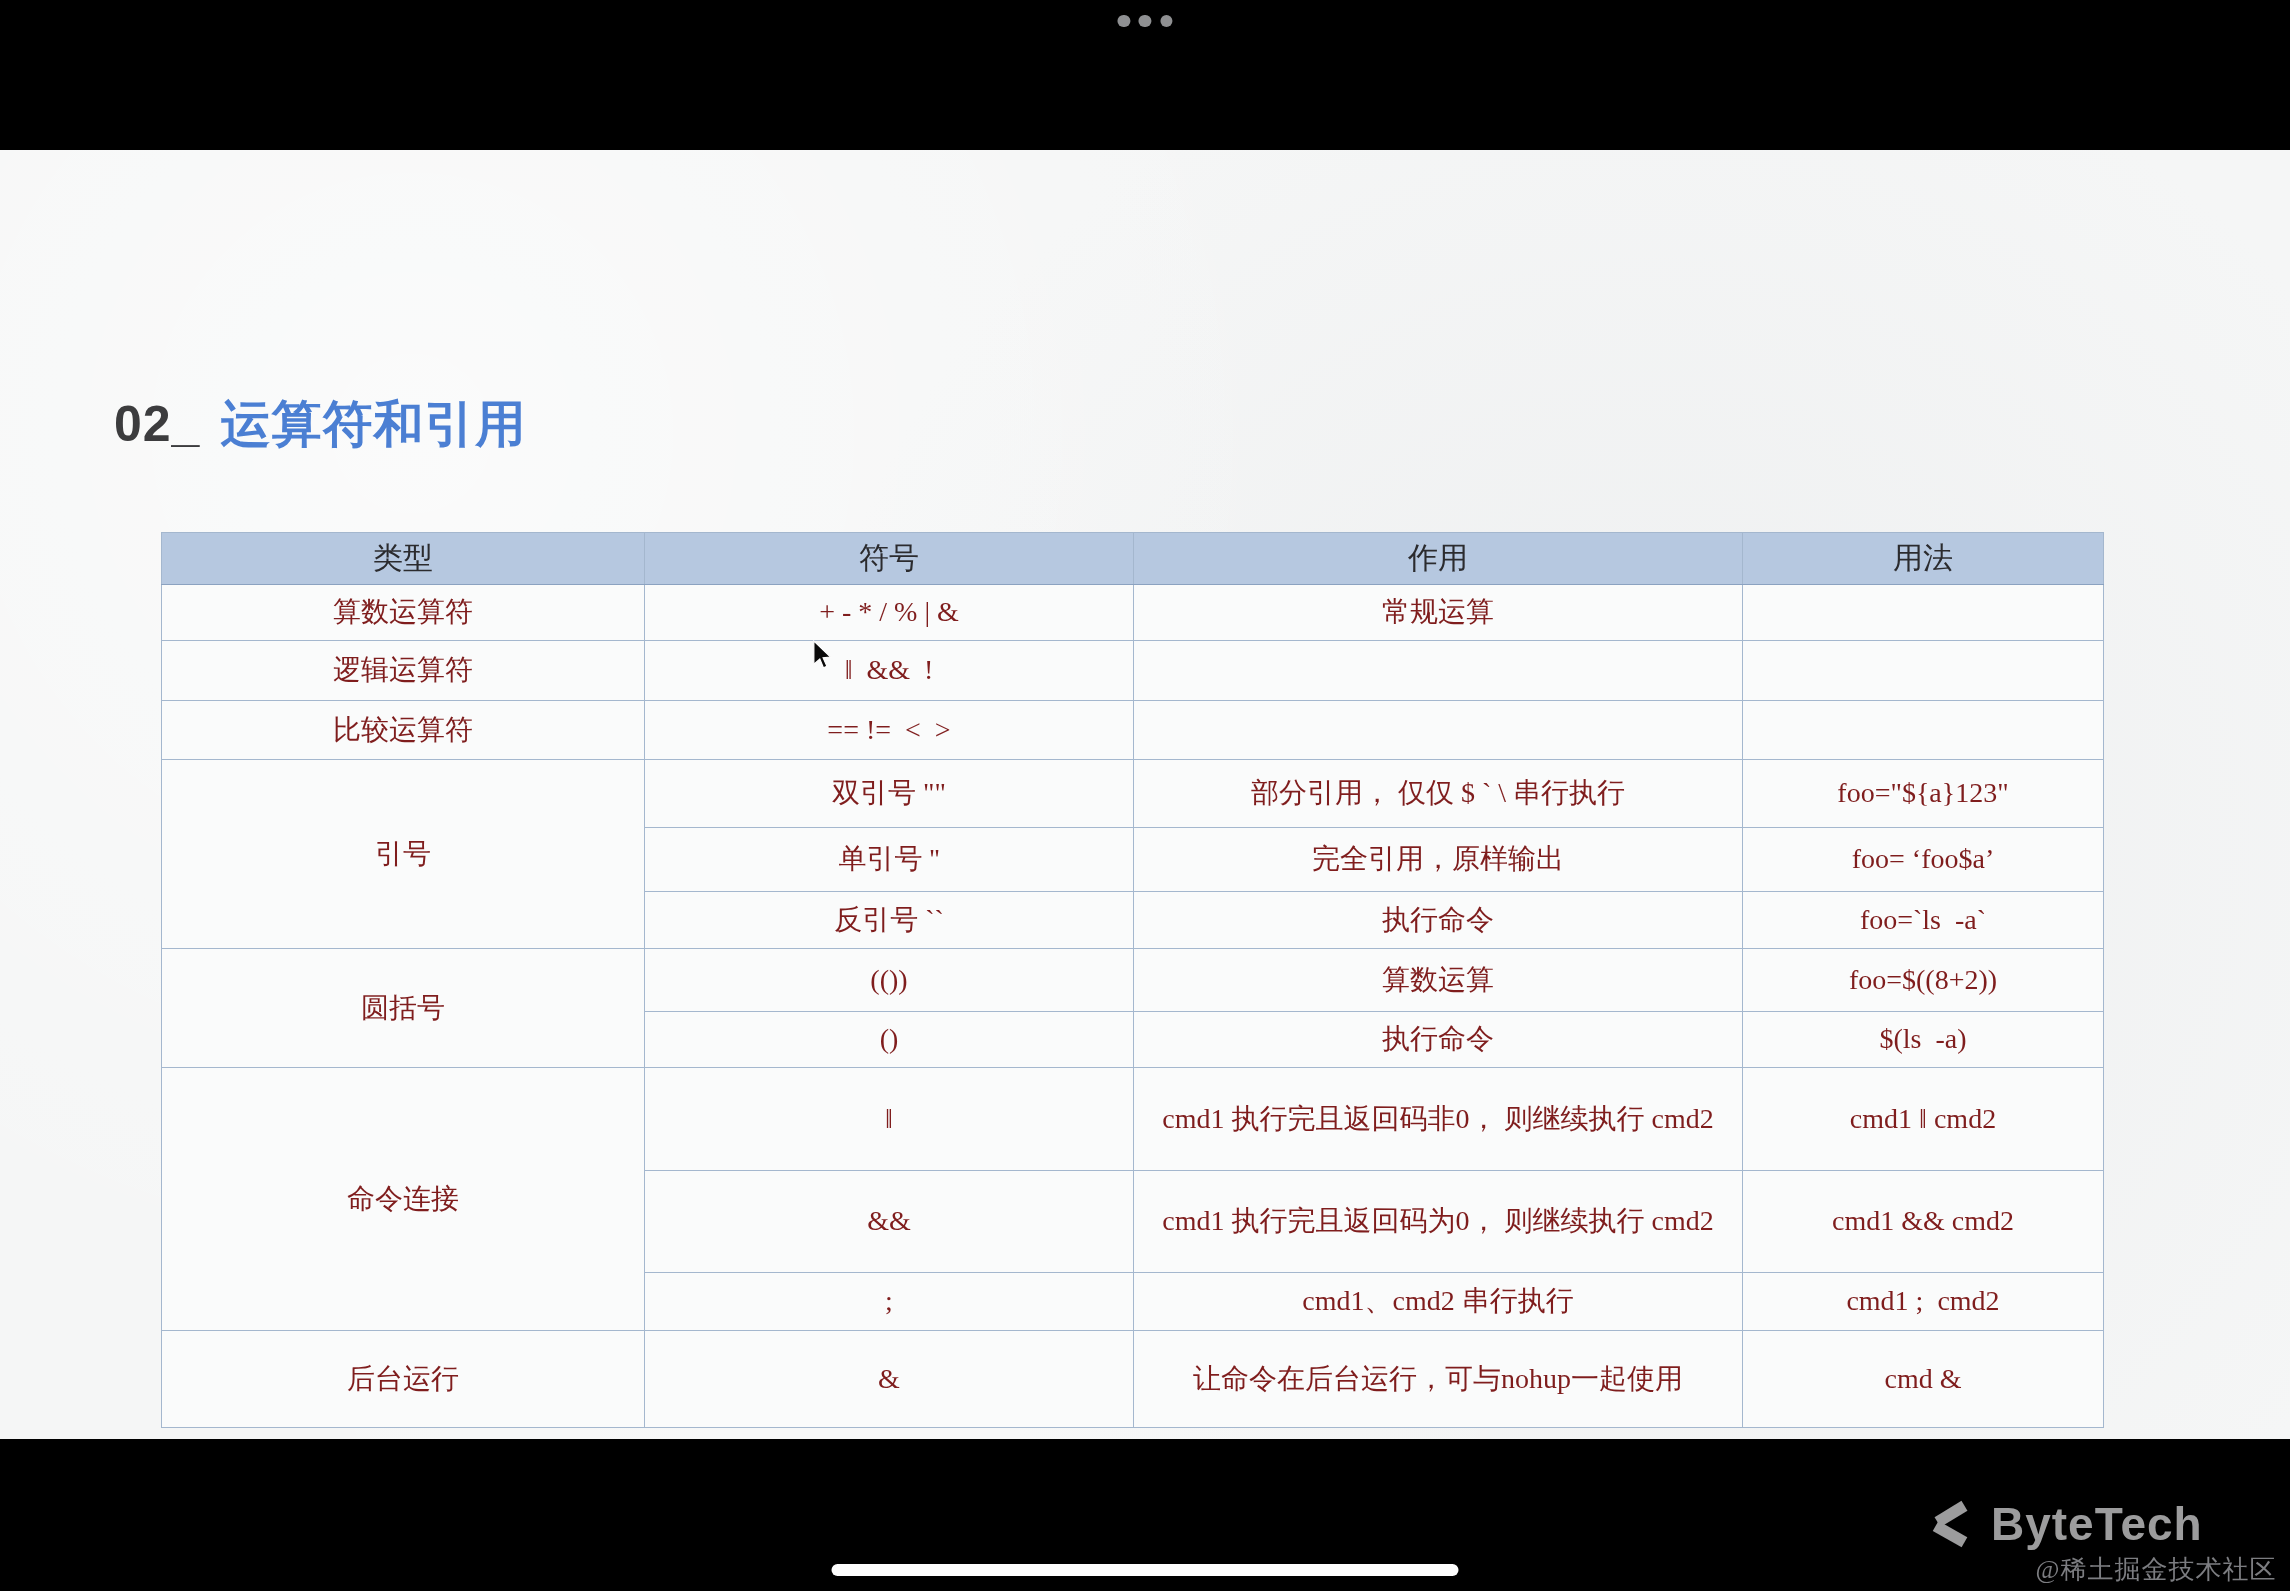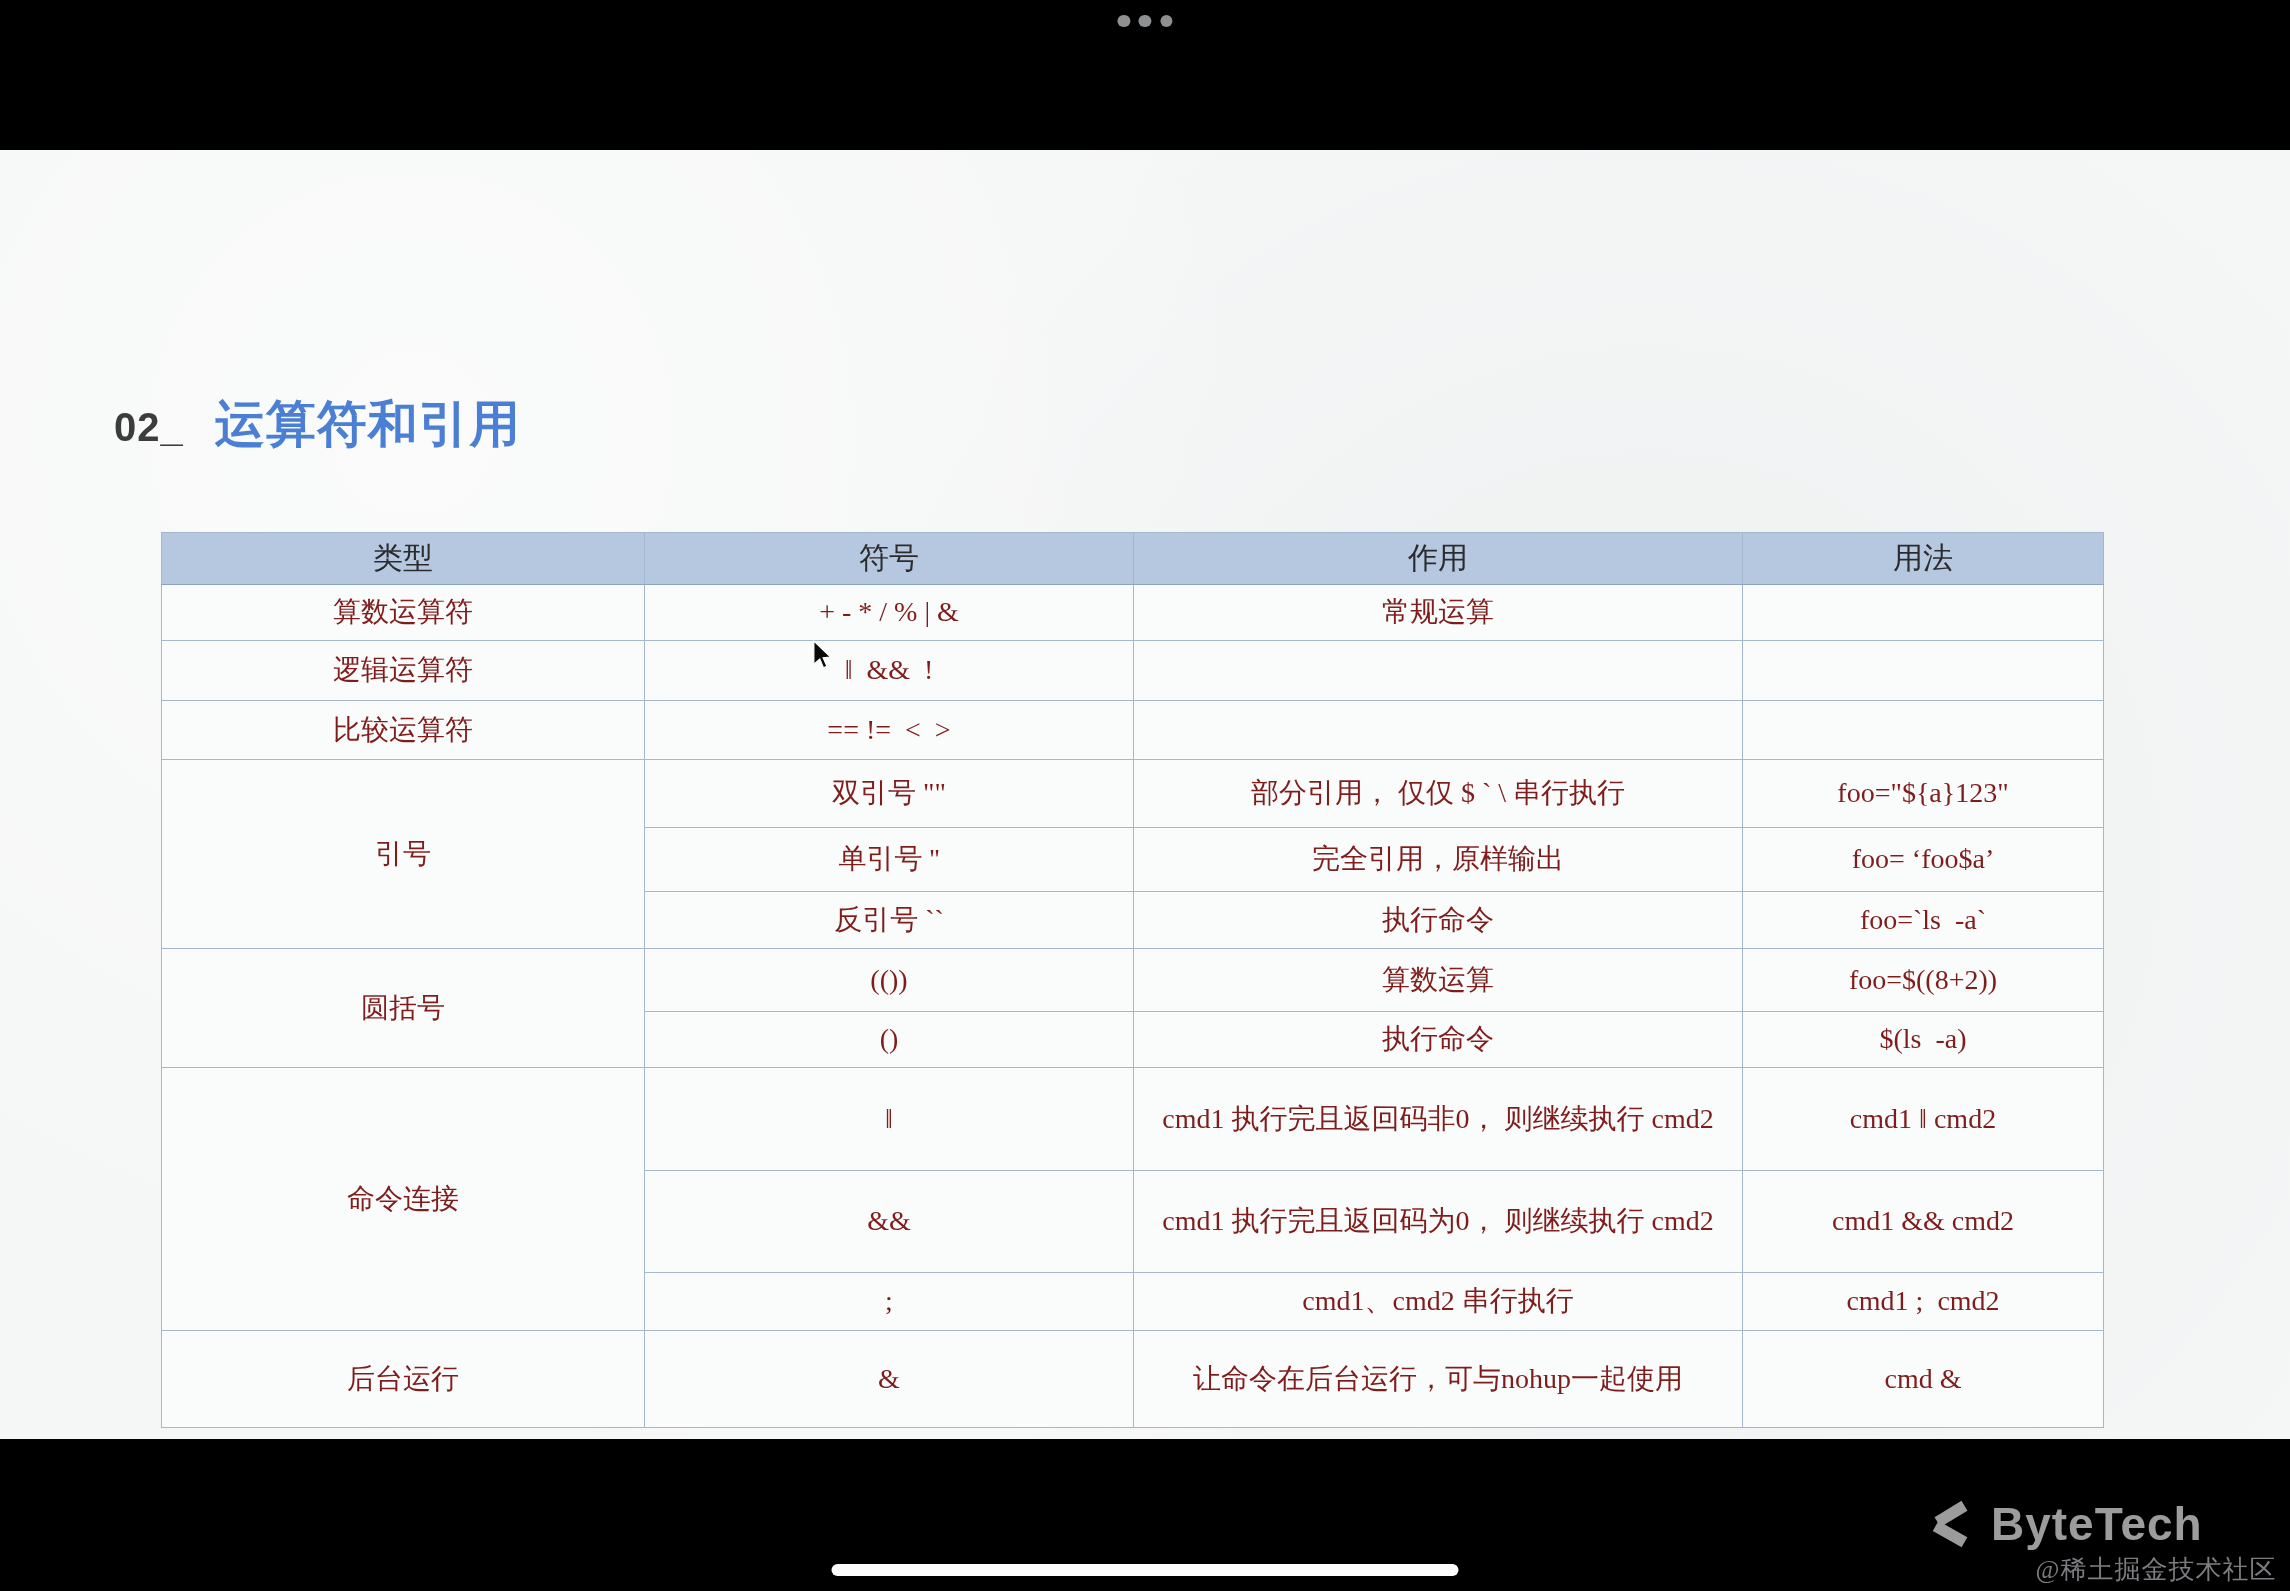--- a/index.html
+++ b/index.html
@@ -15,22 +15,22 @@
   
   .slide { position:absolute; left:0; top:150px; width:2290px; height:1289px;
            background-color:#f5f6f6;
            background-image:
              radial-gradient(circle at 18% 22%, rgba(255,255,255,.55), transparent 42%),
              radial-gradient(circle at 72% 55%, rgba(229,231,233,.45), transparent 48%),
              radial-gradient(circle at 40% 85%, rgba(255,255,255,.35), transparent 40%);
   }
 
   .title { position:absolute; left:114px; top:241px; font-weight:700; letter-spacing:1px; }
-  .title .num { font-size:40px; color:#3c3c3e; }
-  .title .txt { font-size:50px; color:#4b7fd3; margin-left:31px; }
+  .title .num { font-size:50px; color:#3c3c3e; }
+  .title .txt { font-size:50px; color:#4b7fd3; margin-left:20px; }
 
   .table-wrap { position:absolute; left:161px; top:382px; }
   table { border-collapse:collapse; table-layout:fixed; width:1943px; background:#fafbfb;
           border:1px solid #8ba2c0;
           font-family:"Liberation Serif","DejaVu Serif",serif; }
   th, td { border:1px solid #a4b7ce; text-align:center; vertical-align:middle;
            white-space:pre-wrap; }
   th { background:#b6c8e0; height:52px; font-size:30px; font-weight:500; color:#2b2b2e;
        border-bottom:1px solid #8ba2c0; }
   td { font-size:28px; color:#7f1d1d; line-height:1.45; padding:1.9px 17.5px; }

